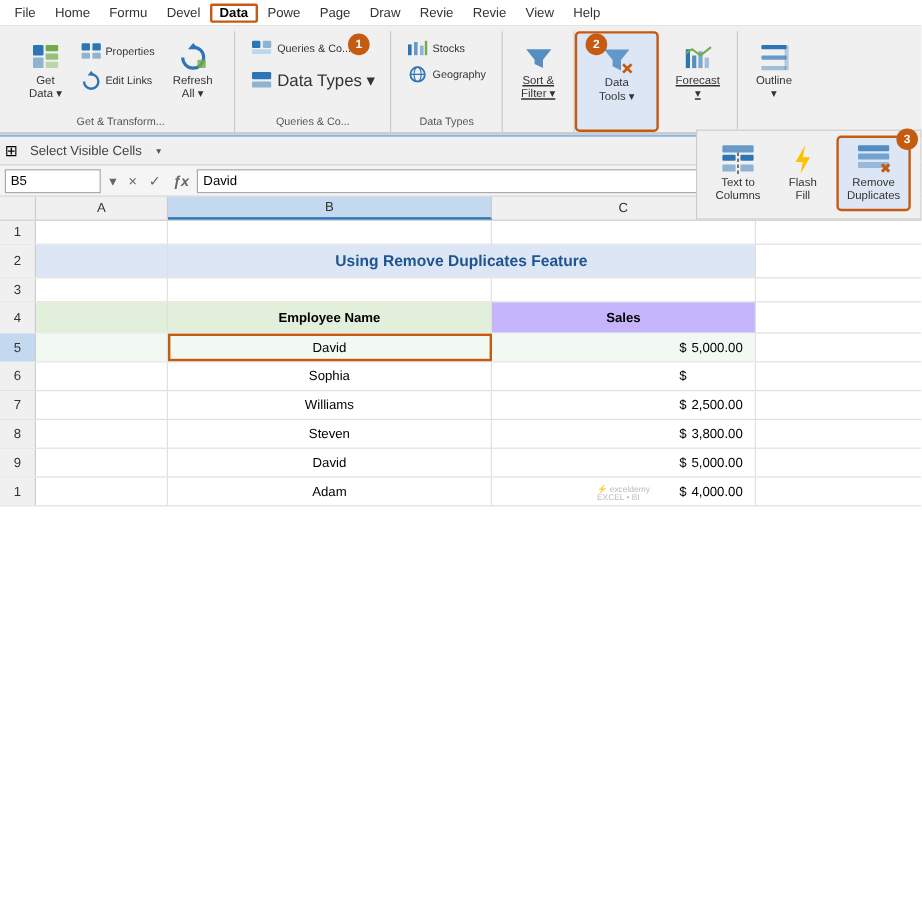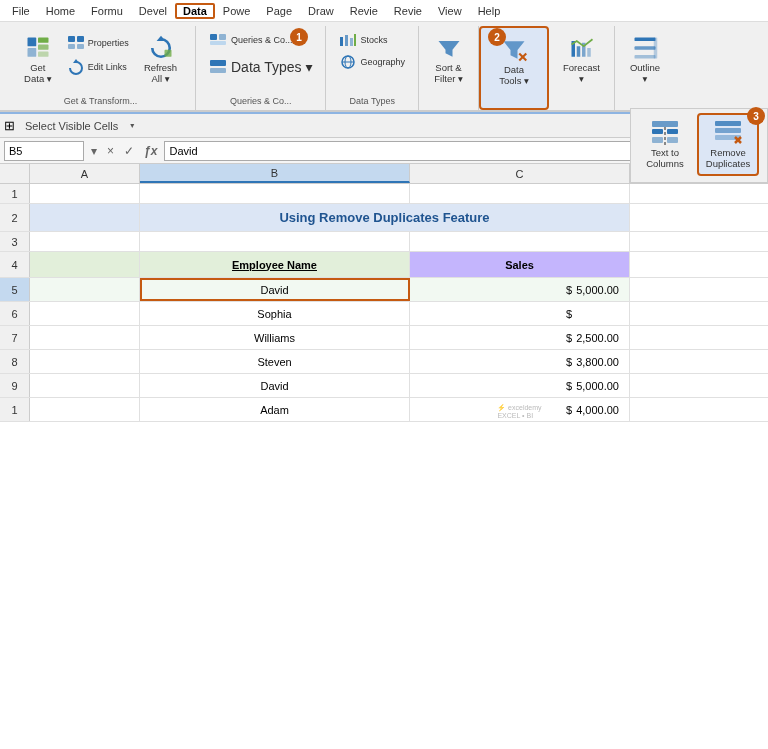--- a/index.html
+++ b/index.html
@@ -285,42 +285,42 @@
             <circle cx="9" cy="7" r="6" fill="none" stroke="#2e75b6" stroke-width="1.5"></circle>
             <ellipse cx="9" cy="7" rx="3" ry="6" fill="none" stroke="#2e75b6" stroke-width="1"></ellipse>
             <line x1="3" y1="7" x2="15" y2="7" stroke="#2e75b6" stroke-width="1"></line>
           </svg>
           <span style="font-size:9px;">Geography</span>
         </div>
       </div>
       <div class="ribbon-group-label">Data Types</div>
     </div>
 
-    <div class="ribbon-group" style="min-width:60px;">
+    <div class="ribbon-group" style="min-width:60px;text-decoration:underline;">
       <div class="ribbon-btn">
         <svg class="icon-svg" viewBox="0 0 32 32">
           <path d="M4 8 L28 8 L20 18 L20 26 L12 22 L12 18 Z" fill="#2e75b6" opacity="0.8"></path>
         </svg>
         <span class="label">Sort &amp;<br>Filter ▾</span>
       </div>
     </div>
 
     <div class="ribbon-group ribbon-group-highlighted" style="min-width:70px; border:2px solid #c55a11; border-radius:4px; background:#dce6f5;">
       <div class="ribbon-btn">
         <svg class="icon-svg" viewBox="0 0 32 32">
 
           <path d="M4 6 L28 6 L20 16 L20 26 L12 22 L12 16 Z" fill="#2e75b6" opacity="0.7"></path>
           <line x1="22" y1="20" x2="30" y2="28" stroke="#c55a11" stroke-width="2.5"></line>
           <line x1="30" y1="20" x2="22" y2="28" stroke="#c55a11" stroke-width="2.5"></line>
         </svg>
         <span class="label">Data<br>Tools ▾</span>
       </div>
     </div>
 
-    <div class="ribbon-group" style="min-width:60px;">
+    <div class="ribbon-group" style="min-width:60px;text-decoration:underline;">
       <div class="ribbon-btn">
         <svg class="icon-svg" viewBox="0 0 32 32">
           <rect x="4" y="8" width="4" height="18" fill="#2e75b6"></rect>
           <rect x="10" y="14" width="4" height="12" fill="#2e75b6" opacity="0.8"></rect>
           <rect x="16" y="10" width="4" height="16" fill="#2e75b6" opacity="0.6"></rect>
           <rect x="22" y="16" width="4" height="10" fill="#2e75b6" opacity="0.4"></rect>
           <polyline points="4,12 10,8 18,14 28,6" fill="none" stroke="#70ad47" stroke-width="2"></polyline>
         </svg>
         <span class="label">Forecast<br>▾</span>
       </div>
@@ -347,20 +347,26 @@
         <rect x="2" y="2" width="26" height="6" rx="1" fill="#2e75b6" opacity="0.7"></rect>
         <rect x="2" y="10" width="11" height="5" rx="1" fill="#2e75b6"></rect>
         <rect x="17" y="10" width="11" height="5" rx="1" fill="#2e75b6"></rect>
         <rect x="2" y="18" width="11" height="6" rx="1" fill="#2e75b6" opacity="0.5"></rect>
         <rect x="17" y="18" width="11" height="6" rx="1" fill="#2e75b6" opacity="0.5"></rect>
         <line x1="15" y1="8" x2="15" y2="26" stroke="#666" stroke-width="1.5" stroke-dasharray="3,2"></line>
       </svg>
       <span class="label">Text to<br>Columns</span>
     </div>
 
+    <div class="ribbon-btn" style="min-width:44px;">
+      <svg width="28" height="28" viewBox="0 0 28 28">
+        <polygon points="16,2 8,16 14,16 12,26 20,12 14,12" fill="#ffc000"></polygon>
+      </svg>
+      <span class="label">Flash<br>Fill</span>
+    </div>
 
     <div style="border:2px solid #c55a11; border-radius:4px; background:#dce6f5; position:relative;">
 
       <div class="badge" style="top:-8px; right:-8px; z-index:30;">
         <span>3</span>
       </div>
       <div class="ribbon-btn" style="min-width:58px;">
         <svg width="30" height="28" viewBox="0 0 30 28">
           <rect x="2" y="2" width="26" height="5" rx="1" fill="#2e75b6" opacity="0.8"></rect>
           <rect x="2" y="9" width="26" height="5" rx="1" fill="#2e75b6" opacity="0.6"></rect>
@@ -416,21 +422,21 @@
   <div class="sheet-row">
     <div class="row-num">3</div>
     <div class="cell" style="width:110px;"></div>
     <div class="cell" style="width:270px;"></div>
     <div class="cell" style="width:220px;"></div>
   </div>
 
   <div class="sheet-row" style="height:26px;">
     <div class="row-num">4</div>
     <div class="cell" style="width:110px; background:#e2efda;"></div>
-    <div class="cell header-cell" style="width:270px; background:#e2efda;text-decoration:underline;">Employee Name</div>
+    <div class="cell header-cell" style="width:270px; background:#e2efda;">Employee Name</div>
     <div class="cell header-cell" style="width:220px; background:#c4b5fd;">Sales</div>
   </div>
 
   <div class="sheet-row" style="height:24px;">
     <div class="row-num active">5</div>
     <div class="cell" style="width:110px; background:#f2f9f2;"></div>
     <div class="cell center" style="width:270px; background:#f2f9f2; outline:2px solid #c55a11; outline-offset:-2px; justify-content:center;">David</div>
     <div class="cell" style="width:220px; background:#f2f9f2; display:flex; align-items:center; justify-content:flex-end; gap:4px;">
       <span>$</span>
       <span style="margin-right:6px;">5,000.00</span>

